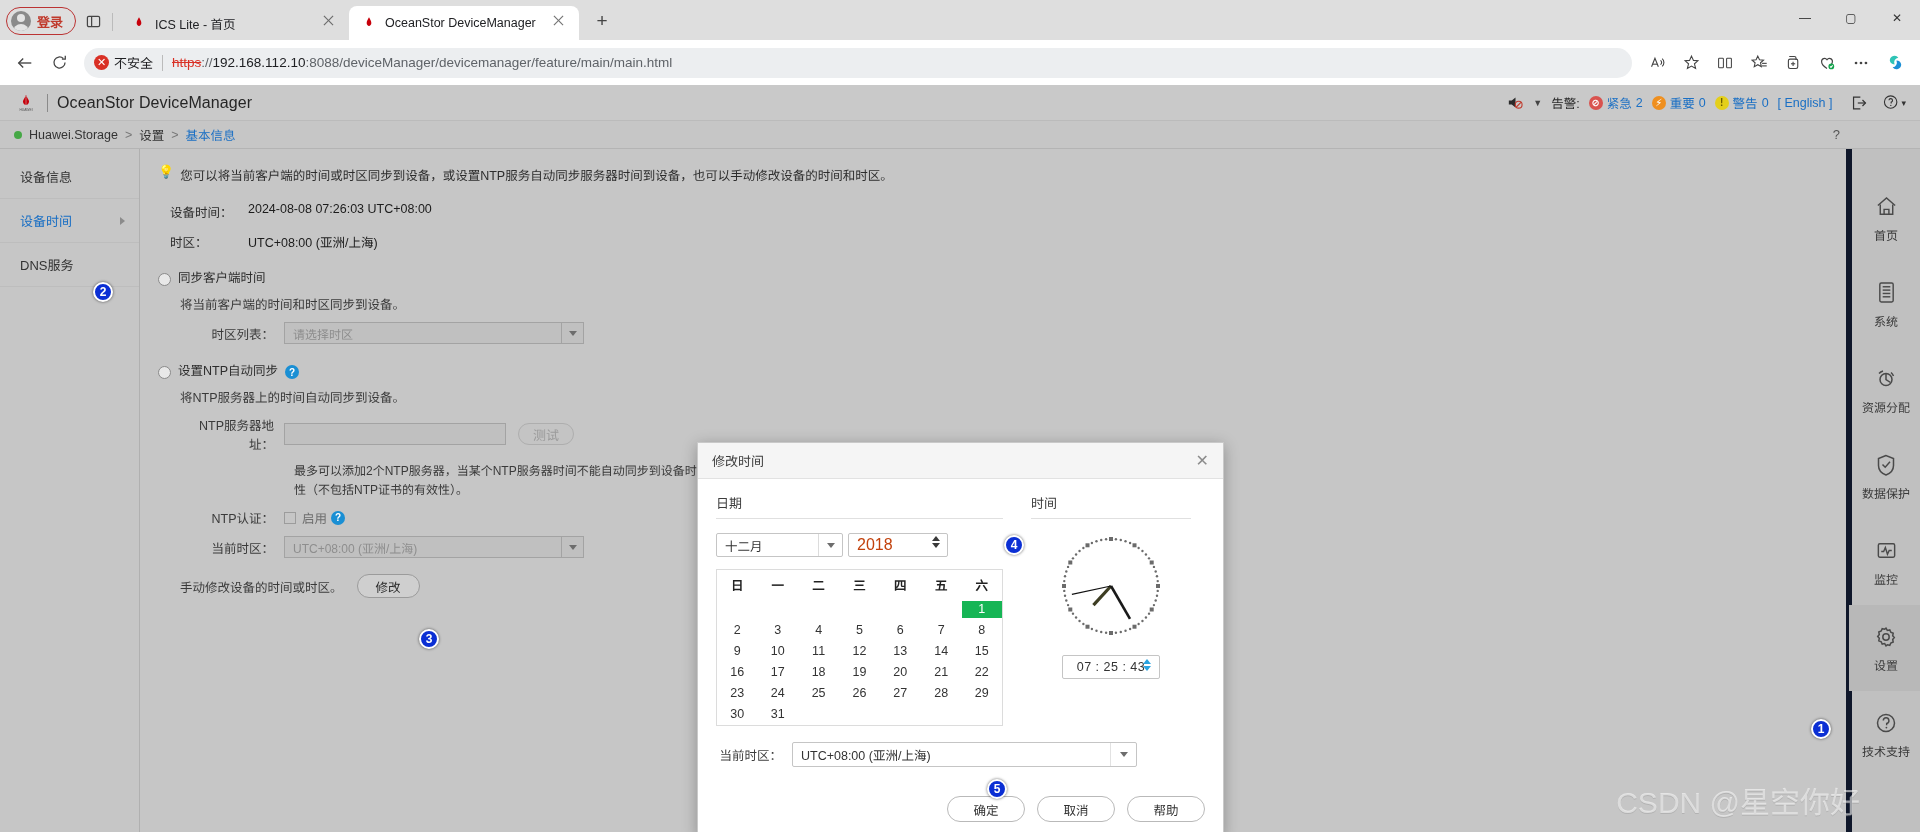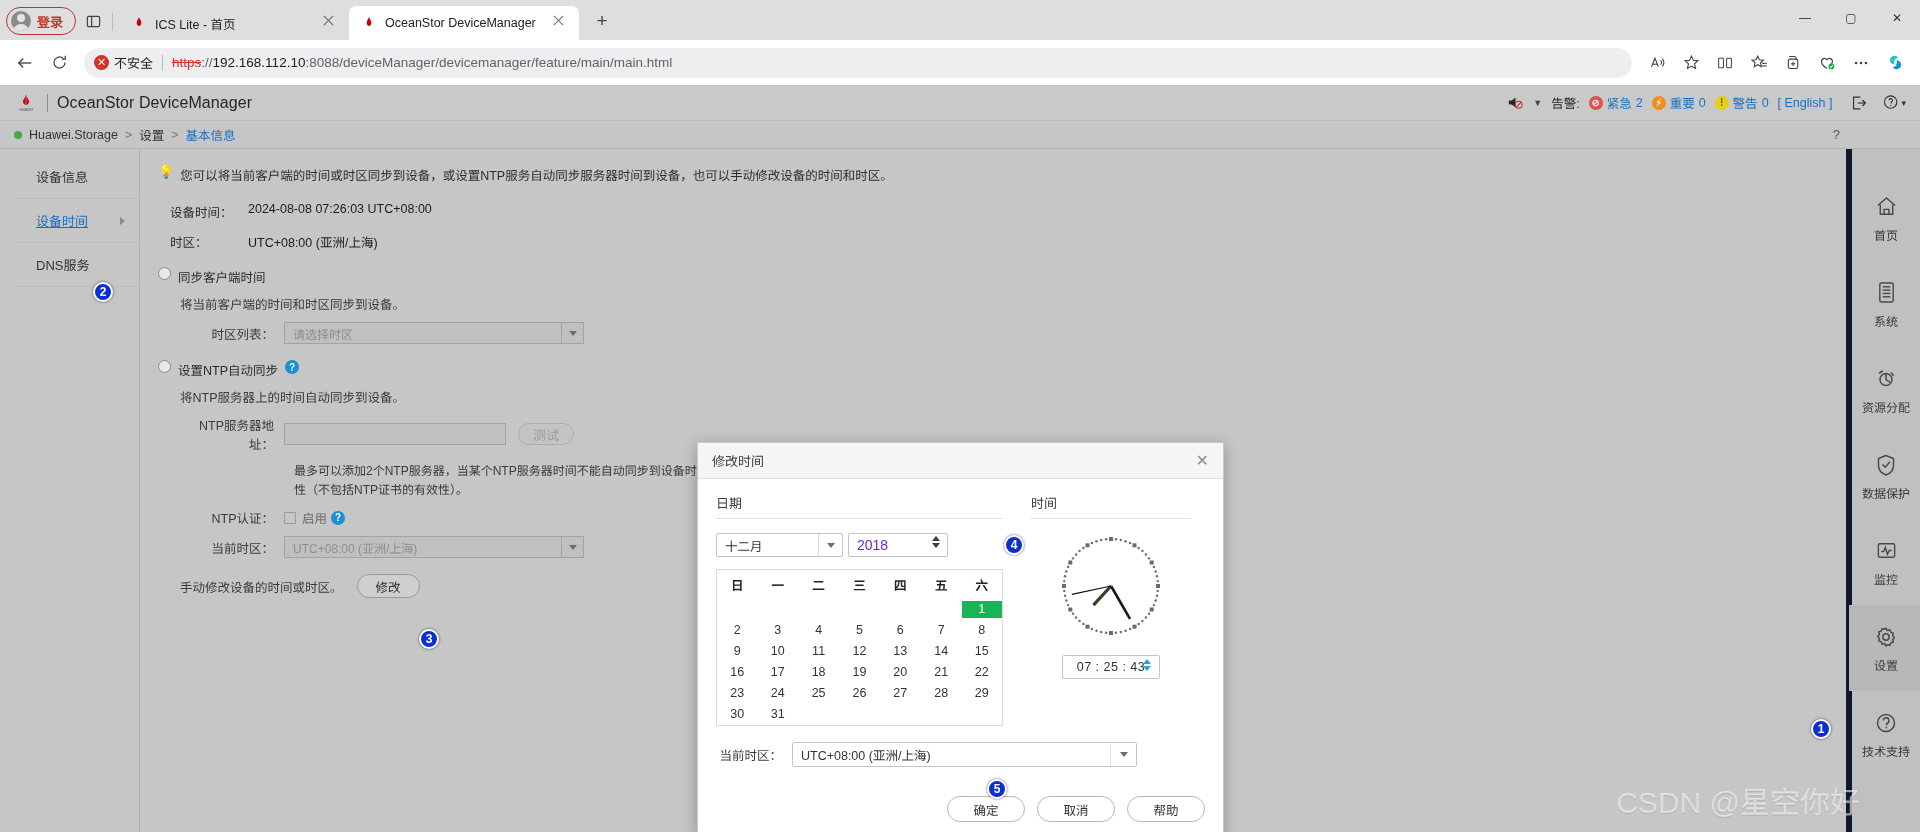--- a/index.html
+++ b/index.html
@@ -100,42 +100,42 @@
     border-bottom: 1px solid #b4b4b4;
   }
   .bc-dot { width: 8px; height: 8px; border-radius: 50%; background: #46a846; }
   .bc-item { color: #333; }
   .bc-sep { color: #777; }
   .bc-item.link { color: #1a6fc4; }
   .bc-help { position: absolute; right: 80px; color:#555; font-size: 13px; }
 
   .body-wrap { display: flex; height: 683px; }
   .left-nav {
-    width: 140px; background: #c6c6c6; border-right: 1px solid #b0b0b0; padding-top: 6px; flex: 0 0 140px; padding-left: 16px;
+    width: 140px; background: #c6c6c6; border-right: 1px solid #b0b0b0; padding-top: 6px; flex: 0 0 140px;
   }
   .nav-item {
     height: 44px; display: flex; align-items: center; padding: 0 0 0 20px;
     font-size: 13px; color: #333; border-bottom: 1px solid #bdbdbd; position: relative;
   }
-  .nav-item.active { color: #1a6fc4; text-decoration: underline; }
+  .nav-item.active { color: #1a6fc4; }
   .nav-arrow {
     position: absolute; right: 14px; width: 0; height: 0;
     border-left: 5px solid #8b8b8b; border-top: 4px solid transparent; border-bottom: 4px solid transparent;
   }
 
   .content { flex: 1; background: #c6c6c6; padding: 16px 0 0 18px; position: relative; }
   .tip-row { display:flex; align-items:flex-start; gap:6px; font-size: 12.5px; color:#2d2d2d; }
   .bulb { font-size: 13px; line-height: 1.1; }
   .info-rows { margin: 18px 0 0 12px; font-size: 12.5px; color: #2d2d2d; }
   .info-row { display:flex; margin-bottom: 11px; }
   .info-label { width: 78px; color:#2d2d2d; }
   .info-value { color:#1c1c1c; }
 
   .opt-block { margin-top: 16px; }
-  .opt-head { display:flex; align-items:flex-start; gap:7px; font-size: 12.5px; color:#2d2d2d; }
+  .opt-head { display:flex; align-items:flex-end; gap:7px; font-size: 12.5px; color:#2d2d2d; }
   .radio {
     width: 13px; height: 13px; border-radius: 50%; border: 1px solid #8a8a8a;
     background: #e8e8e8; position: relative; flex: 0 0 13px;
   }
   .radio.checked { border-color:#2b7fd4; }
   .radio.checked::after {
     content:''; position:absolute; width: 7px; height: 7px; border-radius: 50%;
     background: #2b7fd4; left: 2px; top: 2px;
   }
   .opt-desc { margin: 8px 0 0 22px; font-size: 12.5px; color:#3a3a3a; }
@@ -212,21 +212,21 @@
   .month-sel {
     width: 127px; height: 24px; border: 1px solid #c5c5c5; border-radius: 2px; background: #fff;
     display:flex; align-items:center; padding: 0 8px; font-size: 12.5px; color:#333; position: relative;
   }
   .month-sel .caret {
     position:absolute; right: 0; top: 0; height: 22px; width: 24px; border-left: 1px solid #dcdcdc;
     display:flex; align-items:center; justify-content:center;
   }
   .year-spin {
     width: 100px; height: 24px; border: 1px solid #c5c5c5; border-radius: 2px; background: #fff;
-    display:flex; align-items:center; padding: 0 8px; font-size: 14px; color:#6d28d9; position: relative;
+    display:flex; align-items:center; padding: 0 8px; font-size: 16px; color:#c2410c; position: relative;
   }
   .spin-arrows {
     position:absolute; right: 7px; top: 2px; display:flex; flex-direction: column; gap: 2px; align-items:center;
   }
   .spin-up { width:0;height:0;border-left:4px solid transparent;border-right:4px solid transparent;border-bottom:5px solid #3a3a3a; }
   .spin-dn { width:0;height:0;border-left:4px solid transparent;border-right:4px solid transparent;border-top:5px solid #3a3a3a; }
 
   .cal {
     margin-top: 12px; width: 287px; border: 1px solid #dcdcdc; background:#fff;
     border-collapse: collapse; table-layout: fixed;

